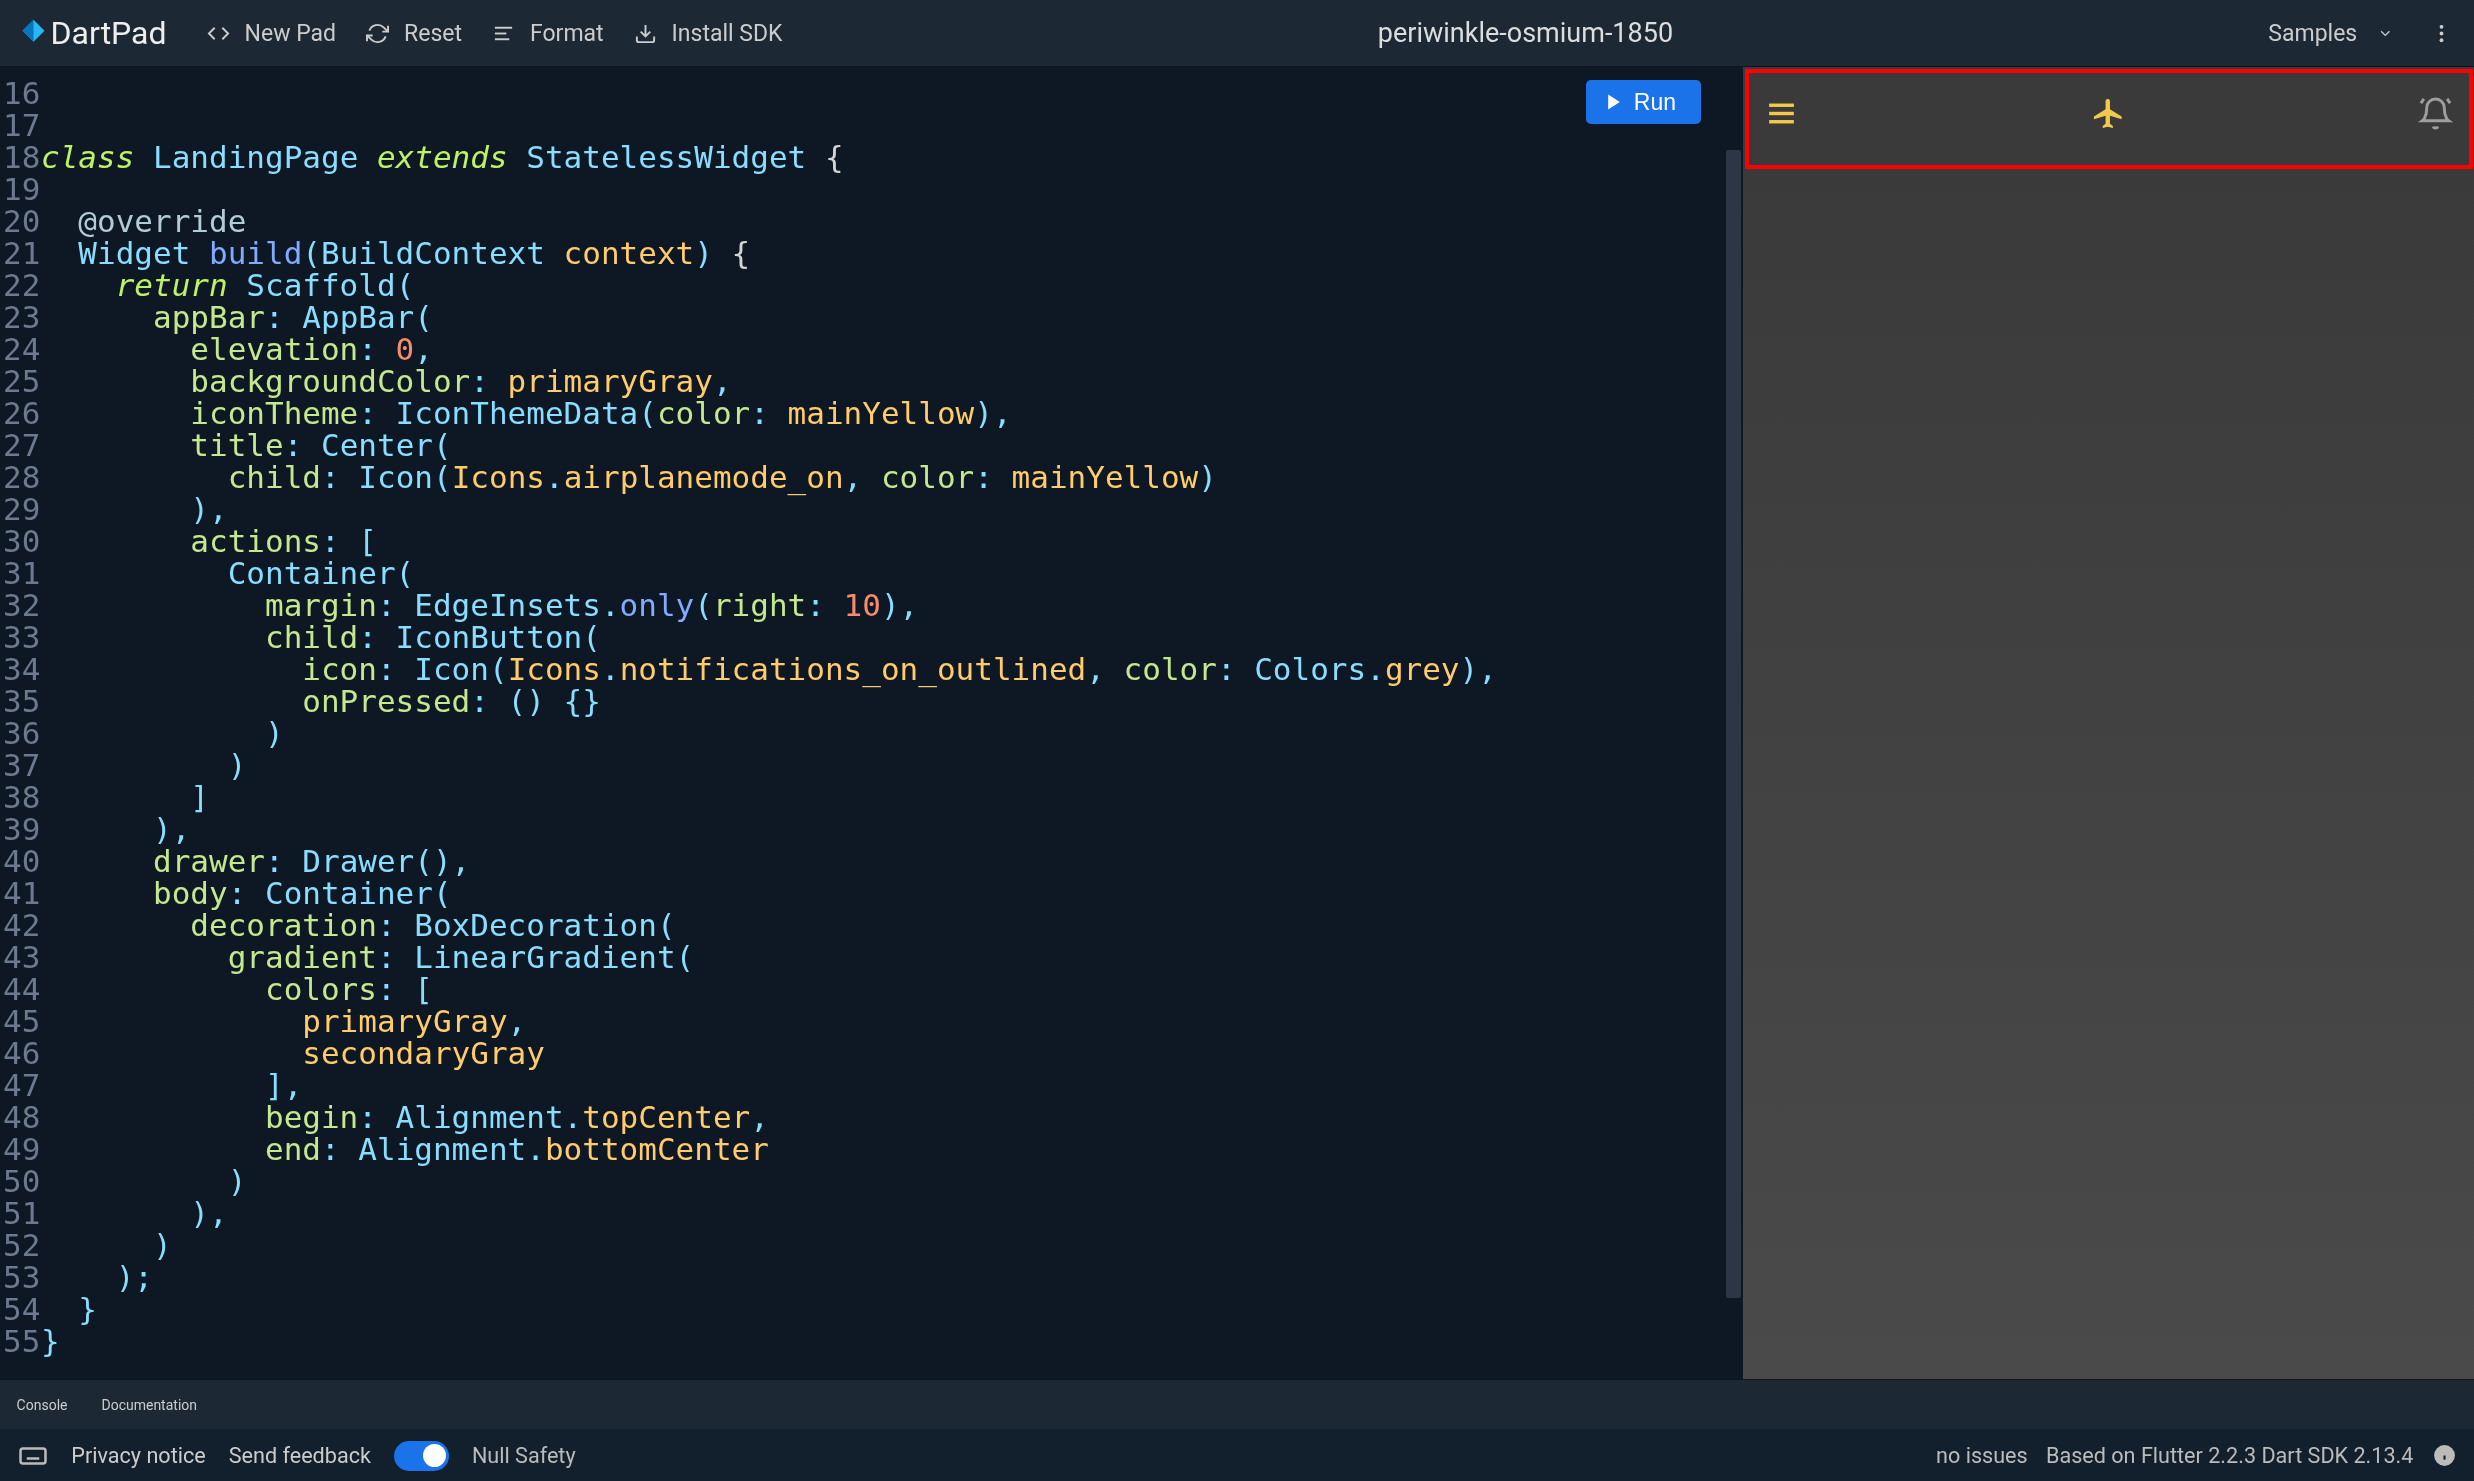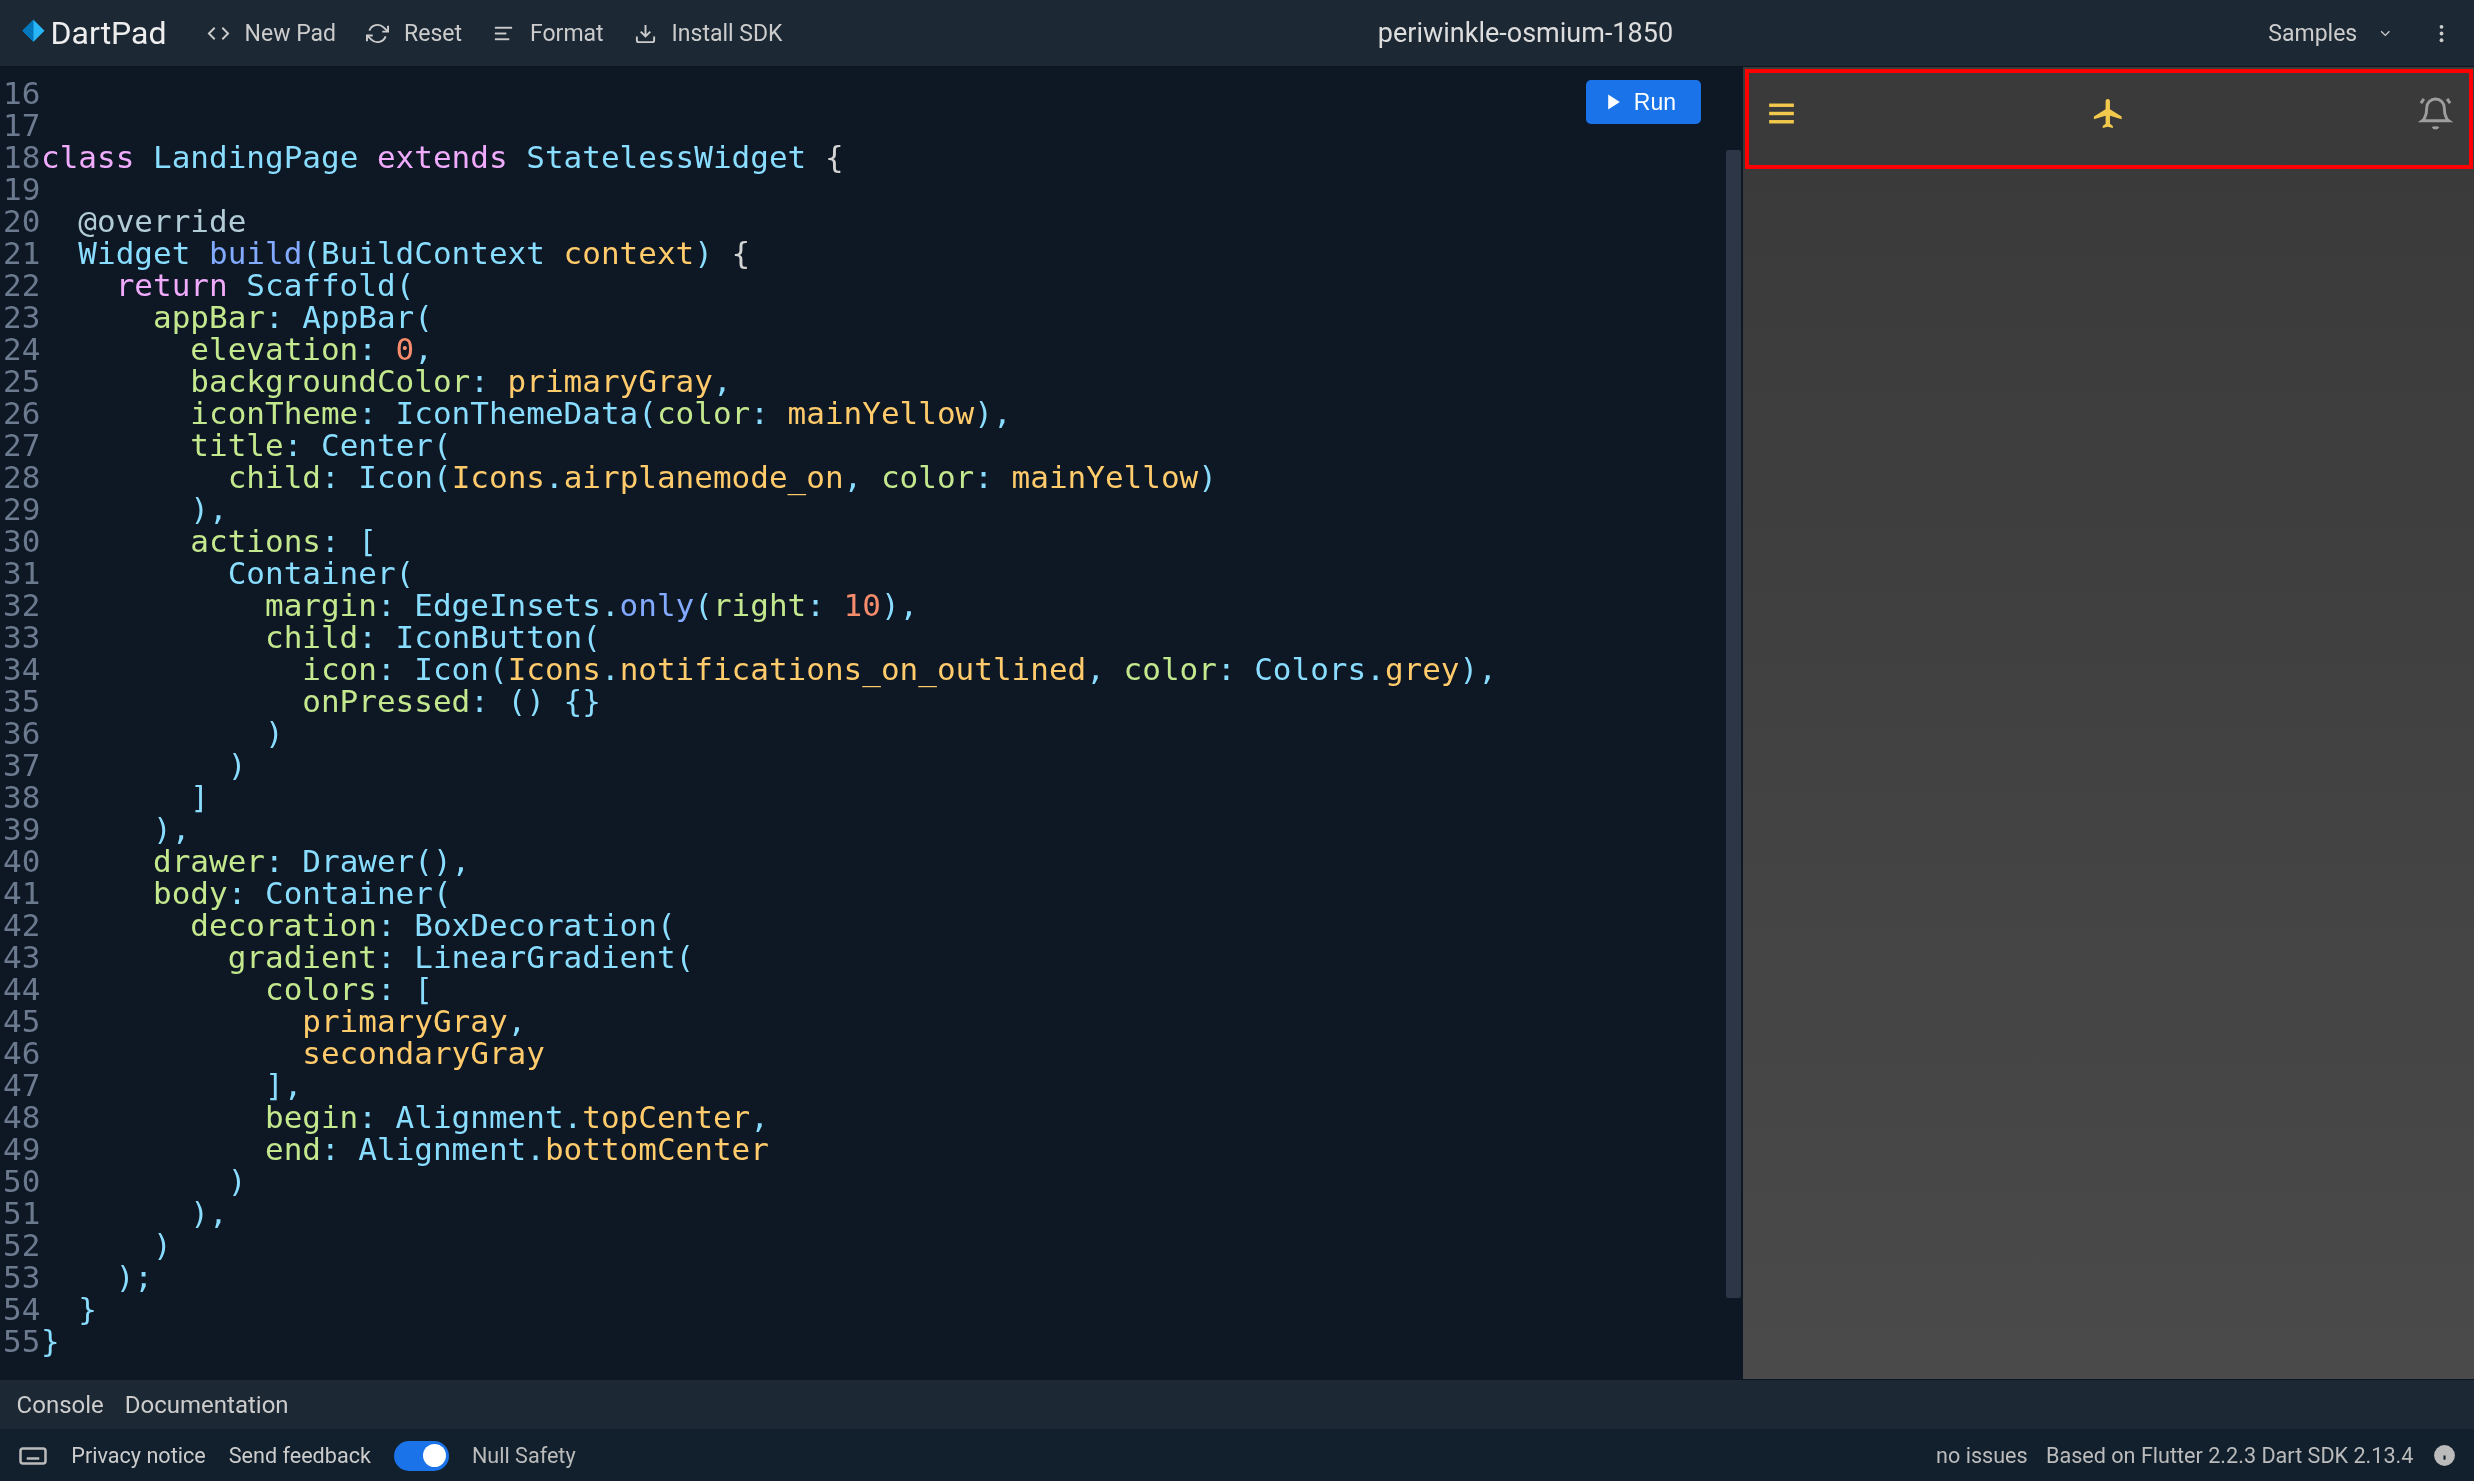--- a/index.html
+++ b/index.html
@@ -73,21 +73,21 @@
   color: #d4d4d4;
 }
 .code-line { display: flex; }
 .gutter {
   width: 38px;
   text-align: right;
   color: #6b7a8f;
   padding-right: 11.6px;
   user-select: none;
 }
-.kw { color: #f0abfc; }
+.kw { color: #bef264; font-style: italic; }
 .type { color: #89ddff; }
 .fn { color: #82aaff; }
 .attr { color: #c3e88d; }
 .id { color: #ffcb6b; }
 .num { color: #f78c6c; }
 .punc { color: #89ddff; }
 .decor { color: #b2ccd6; }
 
 .editor-scrollbar { position:absolute; right:1.7px; top:83px; width:15px; height:1148px; background:#2d3646; border-radius:2.5px;}
 
@@ -121,23 +121,23 @@
   background: linear-gradient(to bottom, #3a3a3a, #4a4a4a);
 }
 
 
 .bottom-tabs {
   height: 50px;
   background: #1c2834;
   display: flex;
   align-items: center;
   padding: 0 16.6px;
-  gap: 21px;
+  gap: 34px;
   border-top: 0.8px solid #0d1520;
-  font-size: 24px;
+  font-size: 14px;
   color: #ccc;
 }
 .tab { cursor: pointer; }
 
 
 .statusbar {
   height: 53px;
   background: #12202d;
   display: flex;
   align-items: center;

